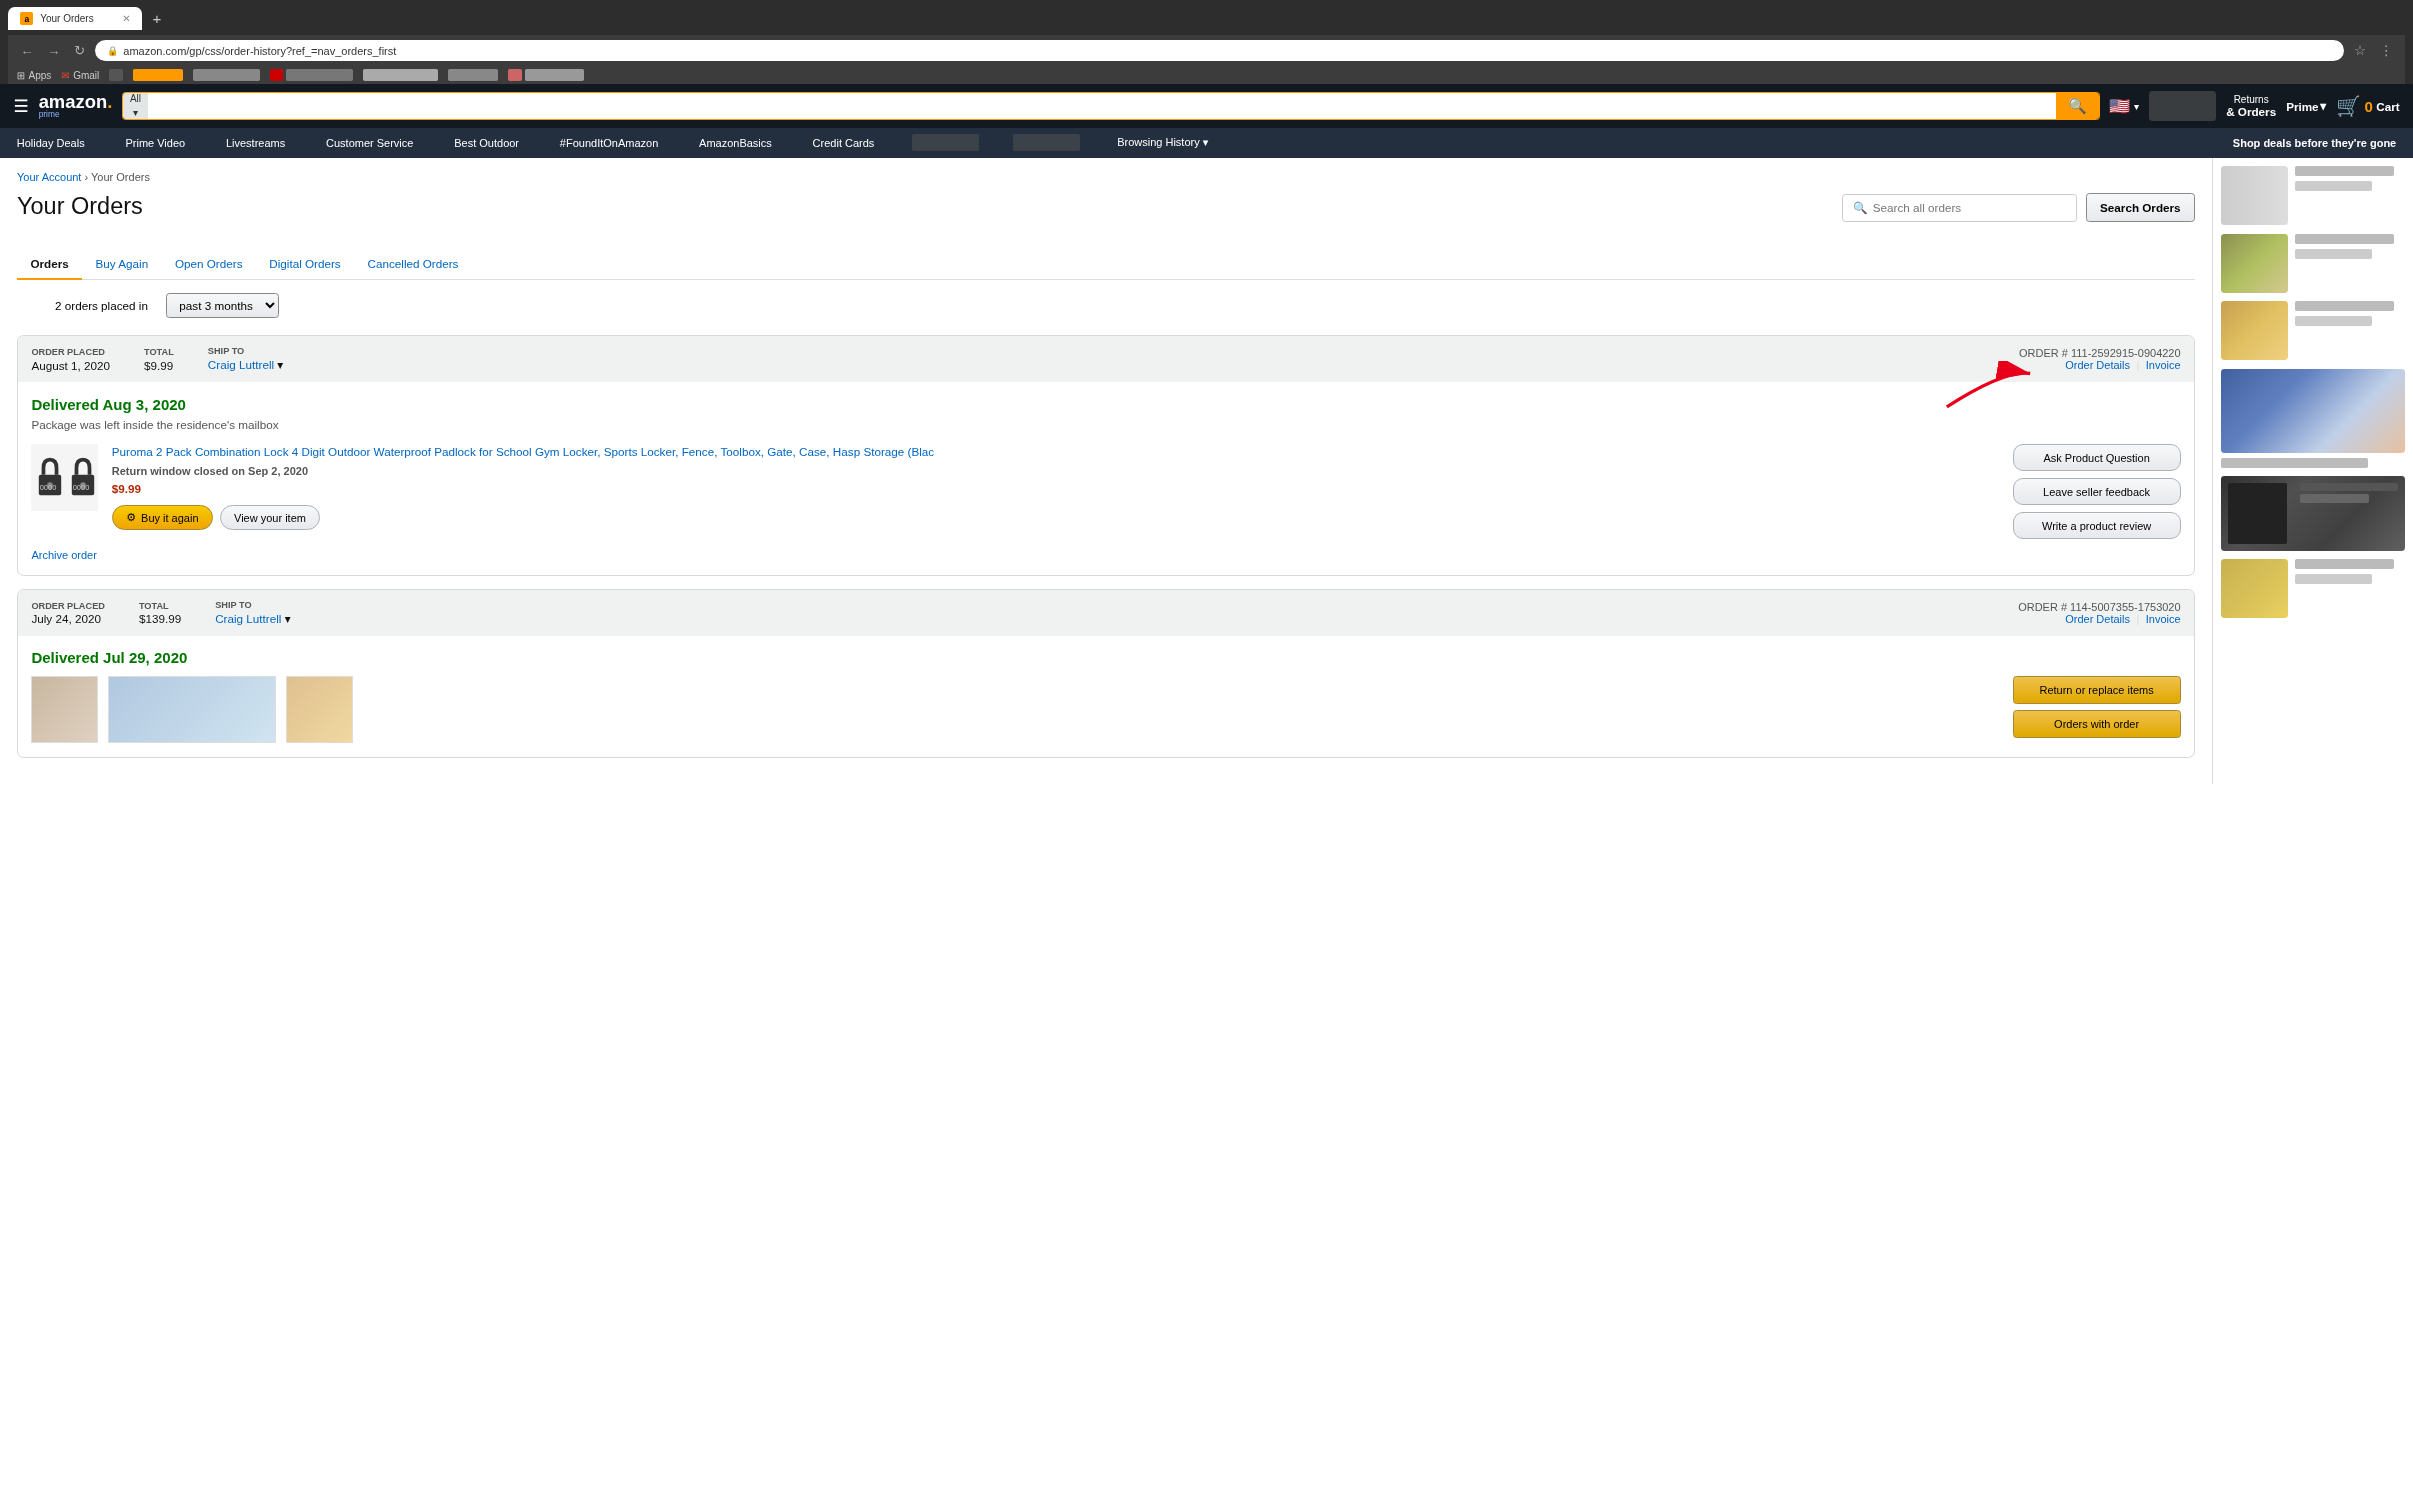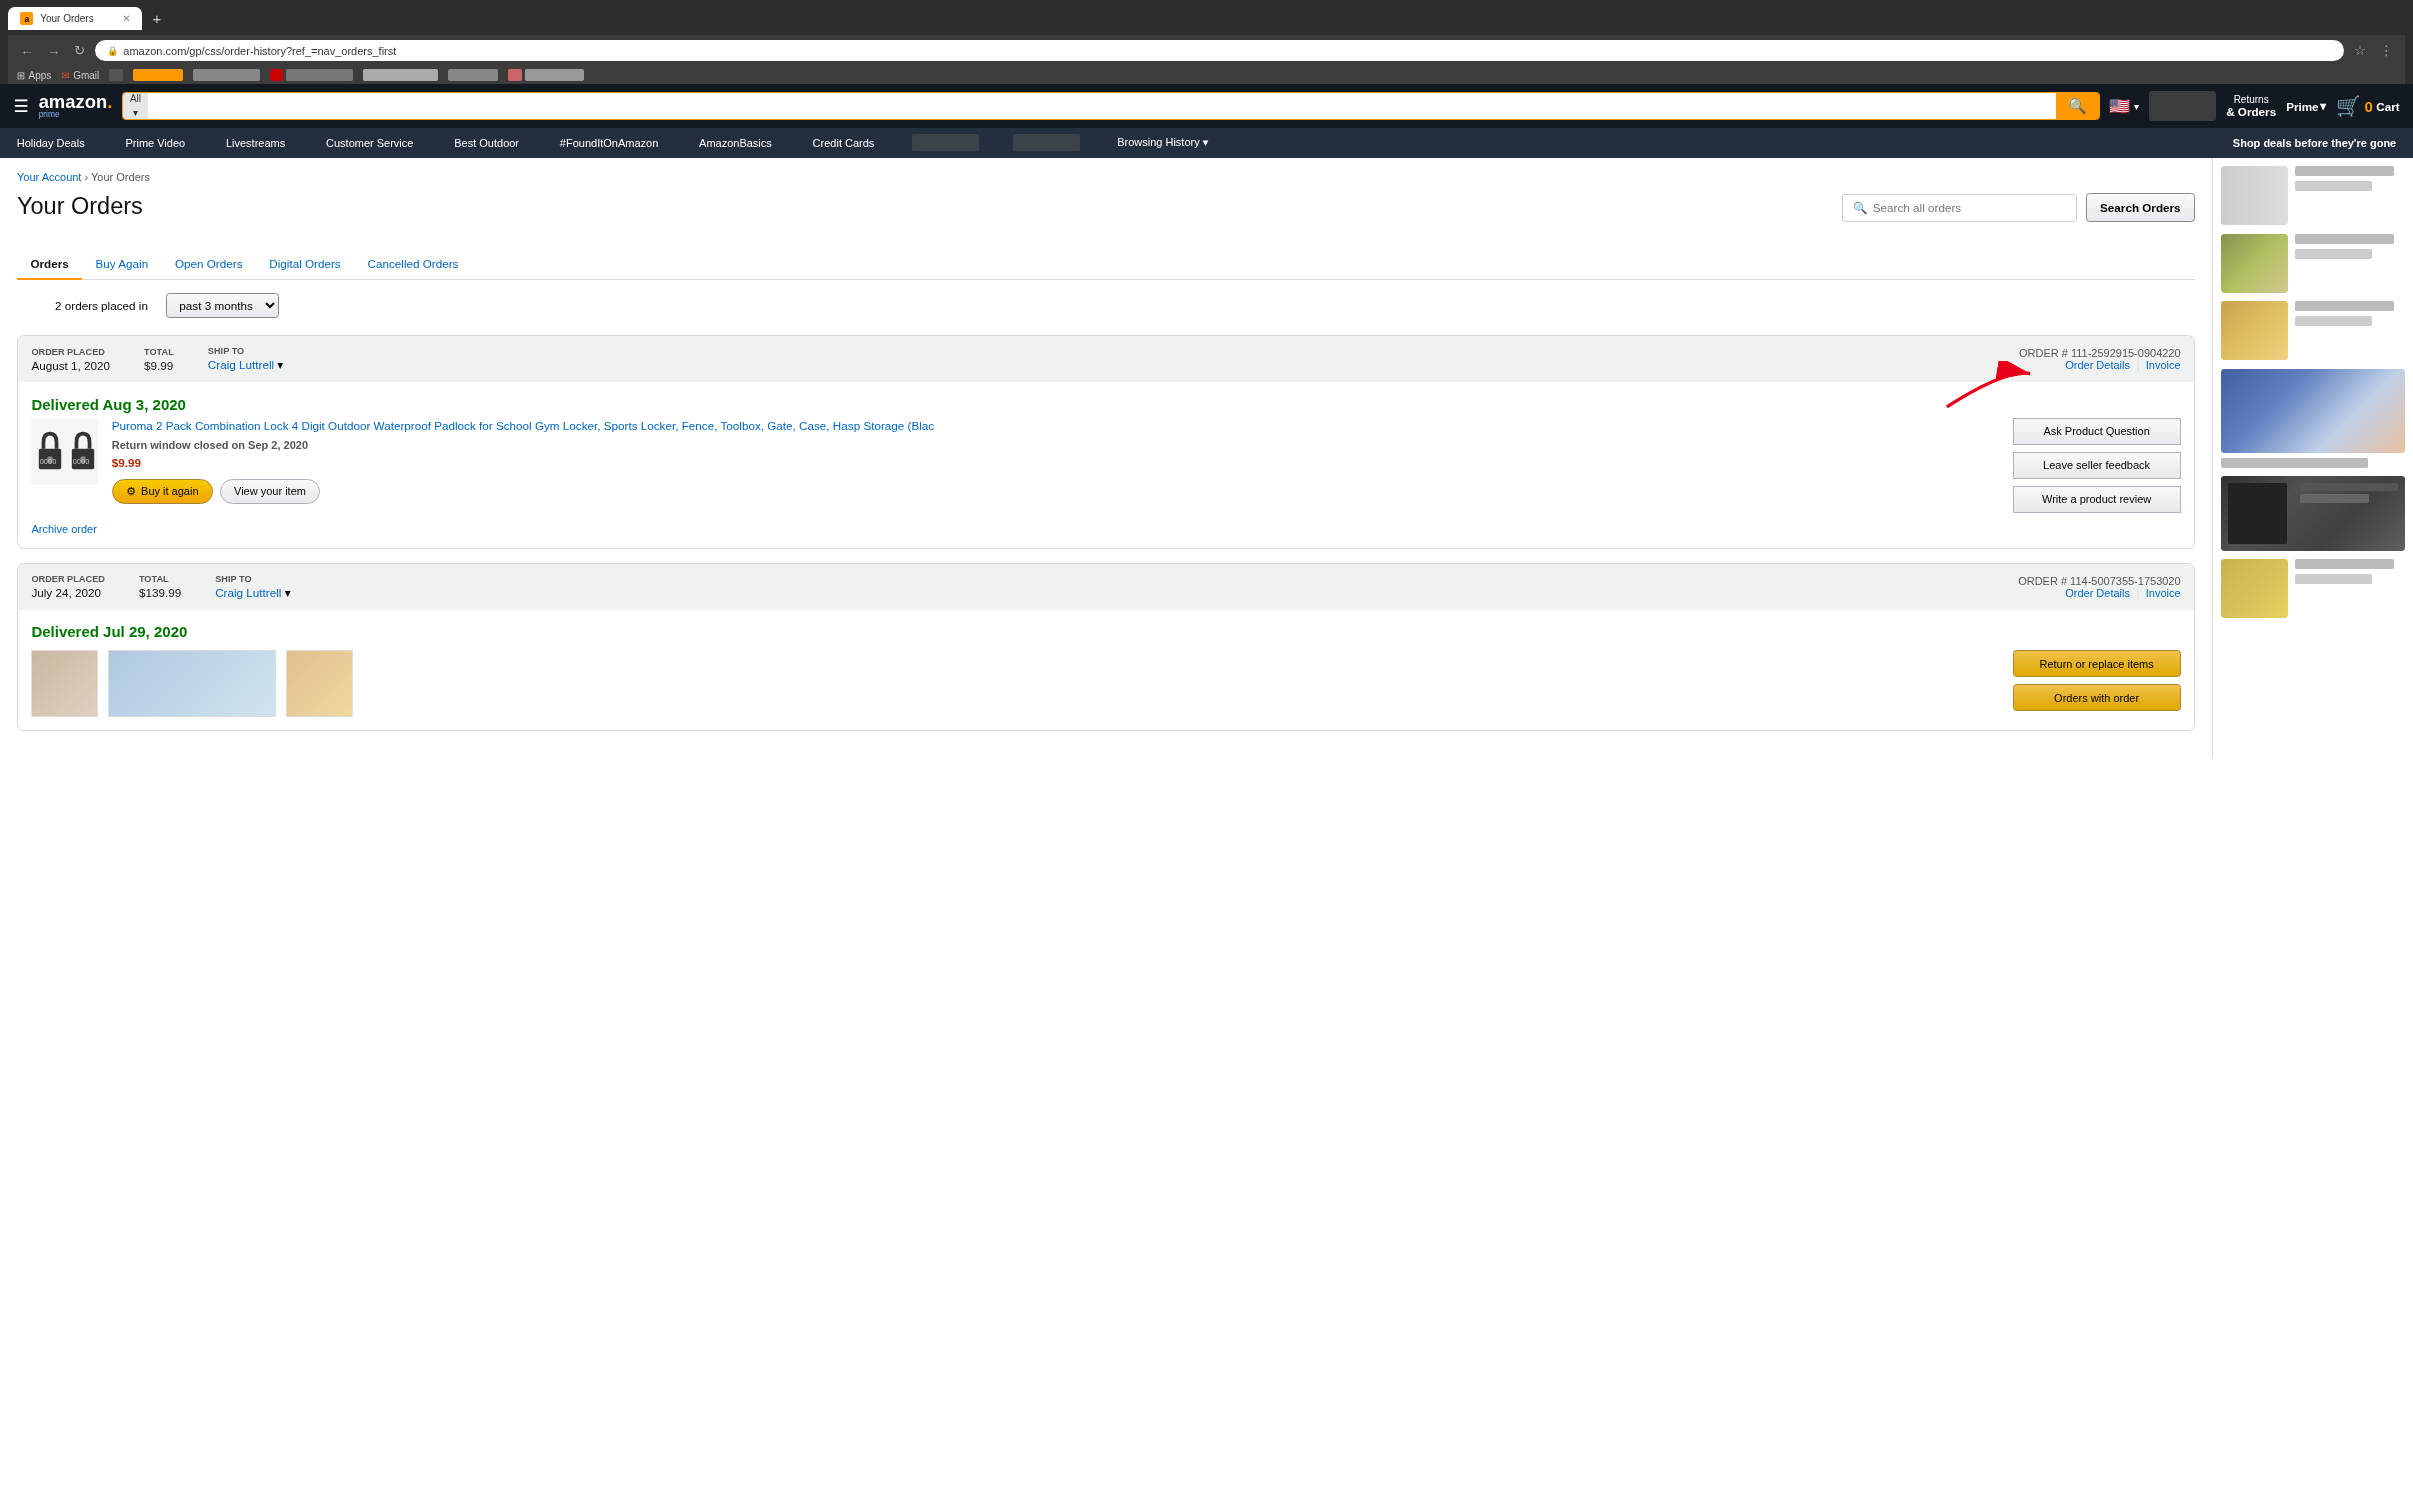--- a/index.html
+++ b/index.html
@@ -401,21 +401,21 @@
 
     .order-actions-right {
       display: flex;
       flex-direction: column;
       gap: 6.7px;
       min-width: 168px;
     }
     .btn-order-action {
       background: linear-gradient(to bottom, #f7f8fa, #e7e9ec);
       border: 0.8px solid #adb1b8;
-      border-radius: 0;
+      border-radius: 10px;
       padding: 6.7px 10px;
       font-size: 11px;
       cursor: pointer;
       text-align: center;
     }
 
     .archive-link {
       color: #0066c0;
       text-decoration: none;
       font-size: 11px;
@@ -684,20 +684,21 @@
           <div class="order-links">
             <a>Order Details</a>
             <span>|</span>
             <a>Invoice</a>
           </div>
         </div>
       </div>
 
       <div class="order-body">
         <div class="delivered-title">Delivered Aug 3, 2020</div>
+        <div class="delivered-subtitle">Package was left inside the residence's mailbox</div>
 
         <div class="order-item-section">
           <div class="order-item-row" style="flex:1;">
             <div class="product-image">
 
               <div class="lock-product">
                 <svg class="lock-icon-svg" viewBox="0 0 30 45" fill="none" xmlns="http://www.w3.org/2000/svg" style="font-size:14px">
                   <rect x="3" y="20" width="24" height="22" rx="2" fill="#333"></rect>
                   <path d="M 8 20 L 8 13 Q 8 4 15 4 Q 22 4 22 13 L 22 20" stroke="#333" stroke-width="4" fill="none"></path>
                   <circle cx="15" cy="31" r="3" fill="#888"></circle>

